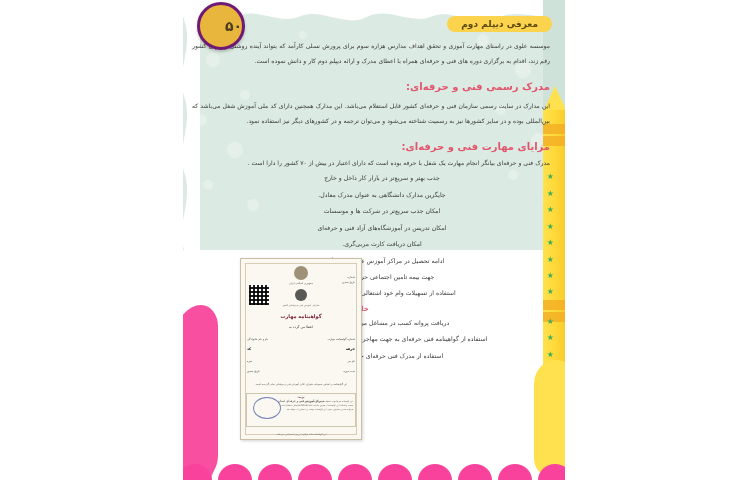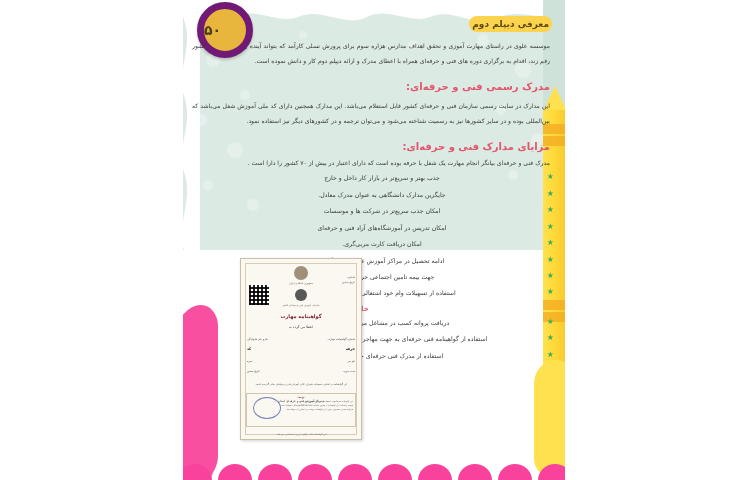--- a/index.html
+++ b/index.html
@@ -43,31 +43,31 @@
 
   
   .scallops{left:183px;bottom:0;width:382px;height:34px;z-index:5;}
 
   
   .yellow-blob{right:176px;bottom:0;width:40px;height:120px;background:#ffe14f;
     border-radius:55% 45% 40% 60% / 20% 14% 16% 18%;z-index:5;}
 
   
   .page-badge{position:absolute;left:197px;top:2px;width:42px;height:42px;
-    border-radius:50%;background:#e8b63c;border:7px solid #701a75;
-    display:flex;align-items:center;justify-content:flex-end;z-index:9;
+    border-radius:50%;background:#e8b63c;border:3px solid #701a75;
+    display:flex;align-items:center;justify-content:flex-start;z-index:9;
     box-shadow:0 2px 3px rgba(0,0,0,.2);}
   .page-badge span{font-size:14px;color:#4a3d1e;font-weight:bold;}
 
   
   .content{position:absolute;left:190px;top:0;width:362px;height:480px;z-index:8;
     direction:rtl;text-align:right;}
 
   .title-pill{display:inline-block;background:#fcd34d;color:#5a4a12;
-    font-size:9px;font-weight:bold;padding:3px 3px;border-radius:10px;
+    font-size:9px;font-weight:bold;padding:3px 14px;border-radius:10px;
     margin-top:16px;}
   .title-row{text-align:right;padding-left:6px;}
 
   p.para{font-size:6.1px;line-height:2.45;color:#3a3a3a;margin:7px 2px 0 2px;
     text-align:justify;text-justify:inter-word;}
 
   h3.sect{font-size:10px;color:#e2556c;margin:12px 2px 3px 2px;font-weight:bold;
     text-align:right;}
 
   .lead{font-size:6.1px;color:#3a3a3a;margin:5px 2px 4px 2px;line-height:2.1;
@@ -202,21 +202,21 @@
 
     <div class="title-row">
       <span class="title-pill">معرفی دیپلم دوم</span>
     </div>
 
     <p class="para">موسسه علوی در راستای مهارت آموزی و تحقق اهداف مدارس هزاره سوم برای پرورش نسلی کارآمد که بتواند آینده روشنی را برای کشور رقم زند، اقدام به برگزاری دوره های فنی و حرفه‌ای همراه با اعطای مدرک و ارائه دیپلم دوم کار و دانش نموده است.</p>
 
     <h3 class="sect">مدرک رسمی فنی و حرفه‌ای:</h3>
     <p class="para">این مدارک در سایت رسمی سازمان فنی و حرفه‌ای کشور قابل استعلام می‌باشد. این مدارک همچنین دارای کد ملی آموزش شغل می‌باشد که بین‌المللی بوده و در سایر کشورها نیز به رسمیت شناخته می‌شود و می‌توان ترجمه و در کشورهای دیگر نیز استفاده نمود.</p>
 
-    <h3 class="sect">مزایای مدارک فنی و حرفه‌ای:</h3>
+    <h3 class="sect">مزایای مهارت فنی و حرفه‌ای:</h3>
     <div class="lead">مدرک فنی و حرفه‌ای بیانگر انجام مهارت یک شغل با حرفه بوده است که دارای اعتبار در بیش از ۷۰ کشور را دارا است .</div>
 
     <ul class="bullets">
       <li><span class="star">★</span><span class="btext">جذب بهتر و سریع‌تر در بازار کار داخل و خارج</span></li>
       <li><span class="star">★</span><span class="btext">جایگزین مدارک دانشگاهی به عنوان مدرک معادل.</span></li>
       <li><span class="star">★</span><span class="btext">امکان جذب سریع‌تر در شرکت ها و موسسات</span></li>
       <li><span class="star">★</span><span class="btext">امکان تدریس در آموزشگاه‌های آزاد فنی و حرفه‌ای</span></li>
       <li><span class="star">★</span><span class="btext">امکان دریافت کارت مربی‌گری.</span></li>
       <li><span class="star">★</span><span class="btext">ادامه تحصیل در مراکز آموزش عالی و دانشگاه‌ها</span></li>
       <li><span class="star">★</span><span class="btext">جهت بیمه تامین اجتماعی حرفه‌ای مرتبط</span></li>

